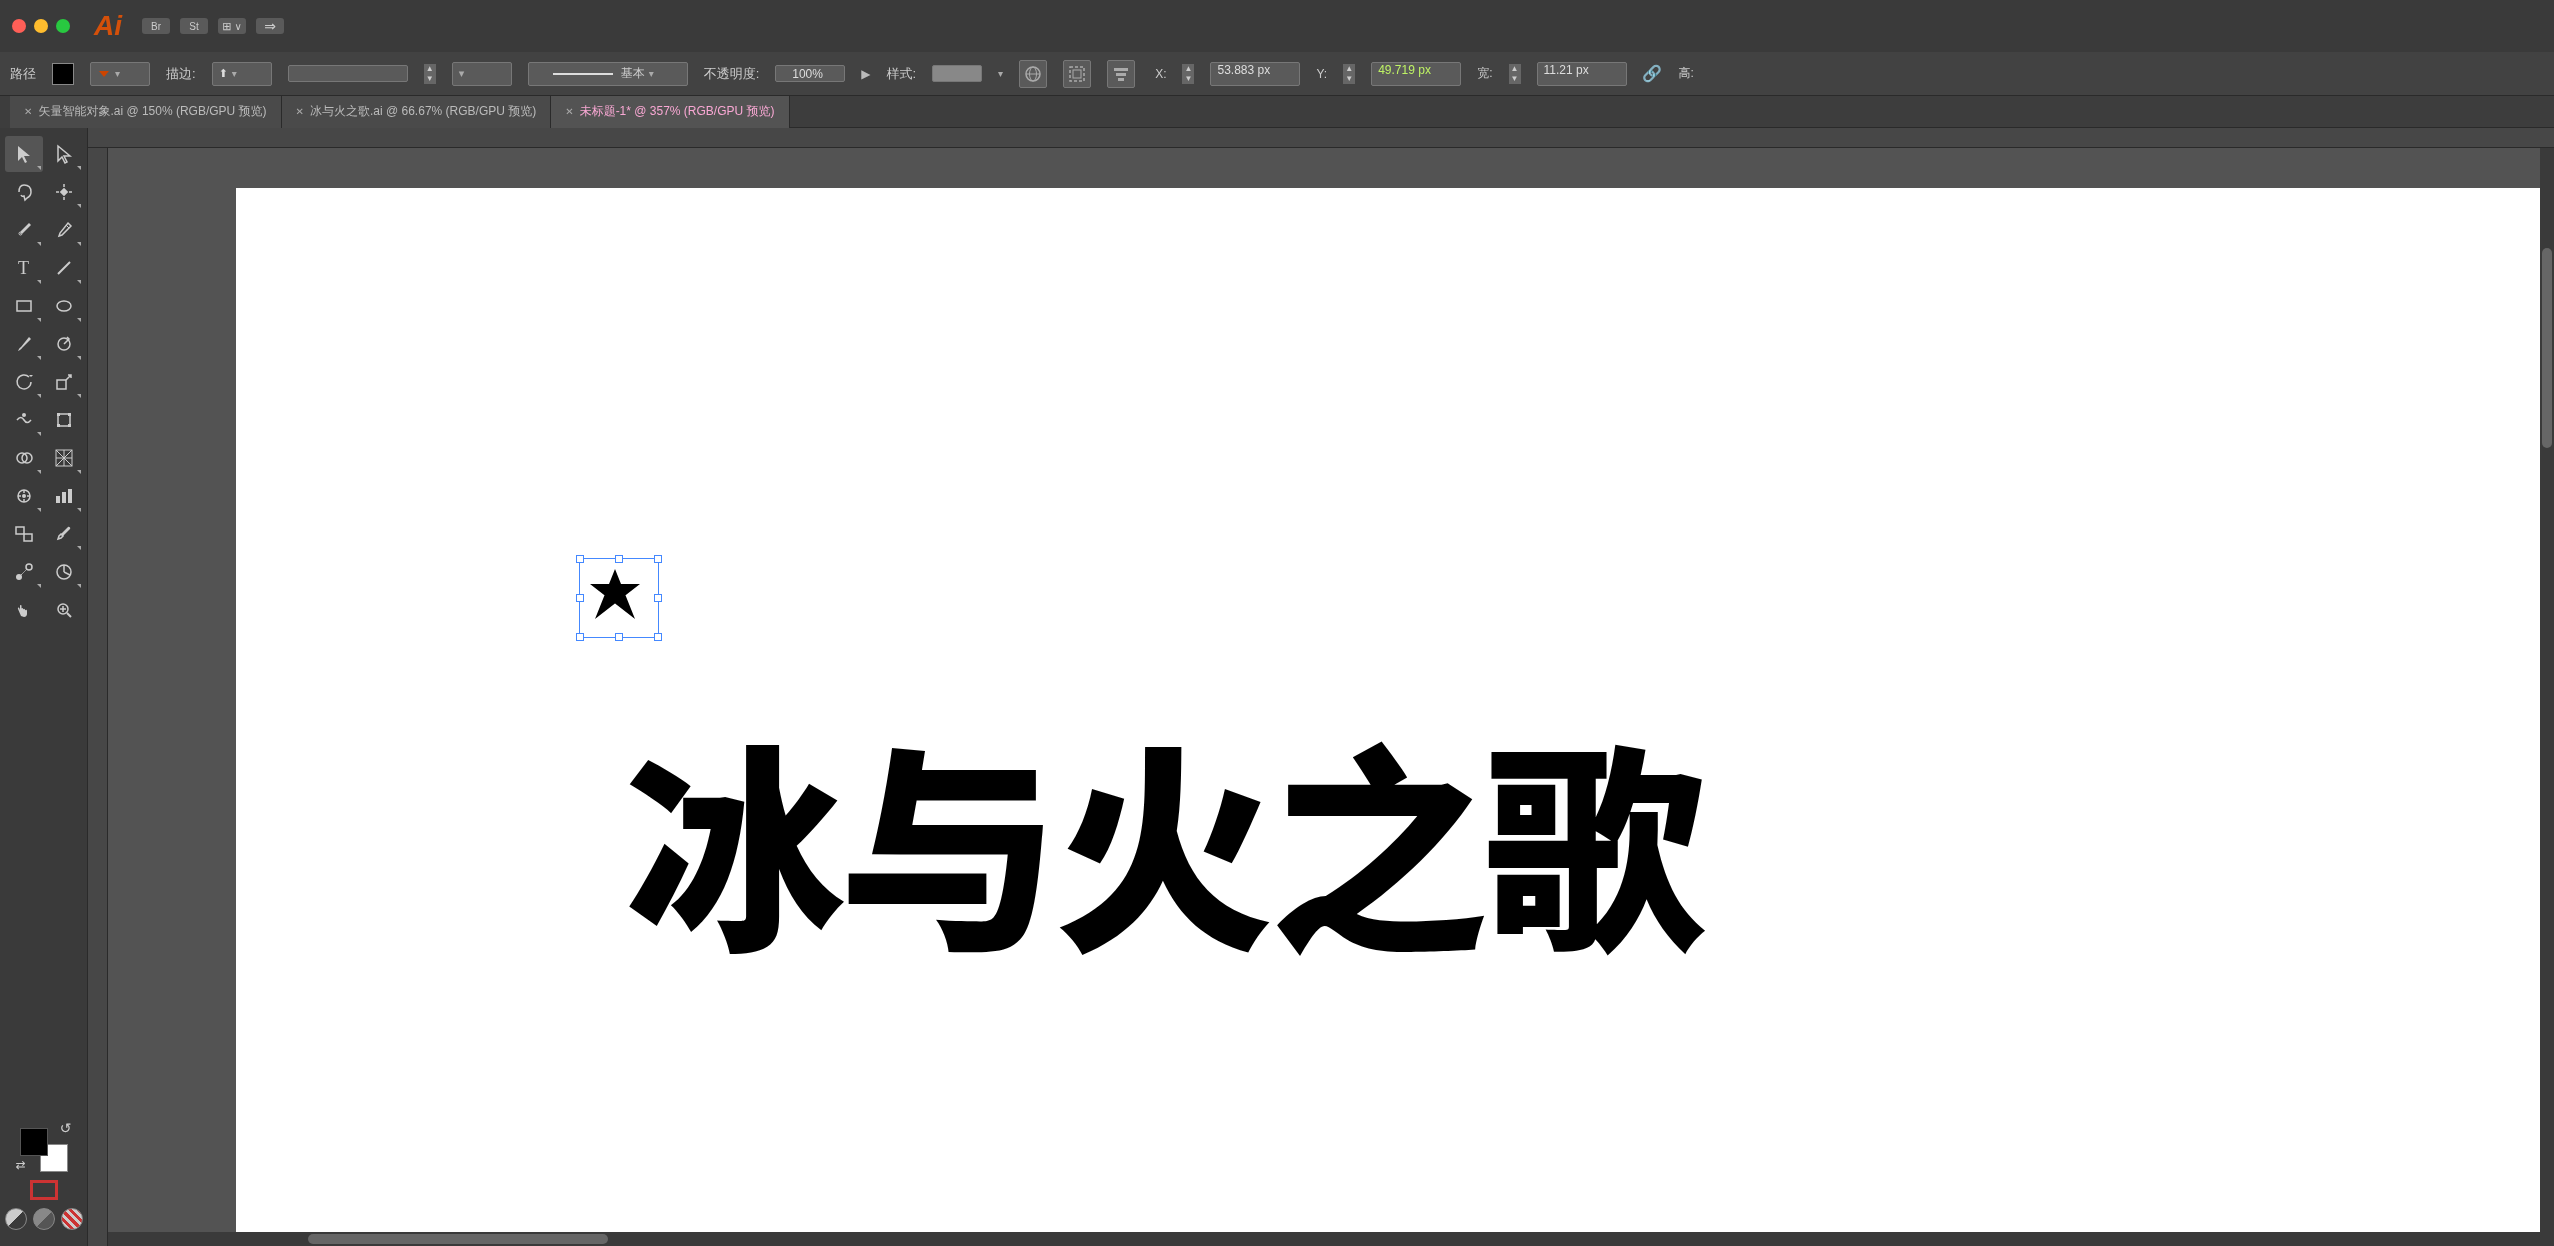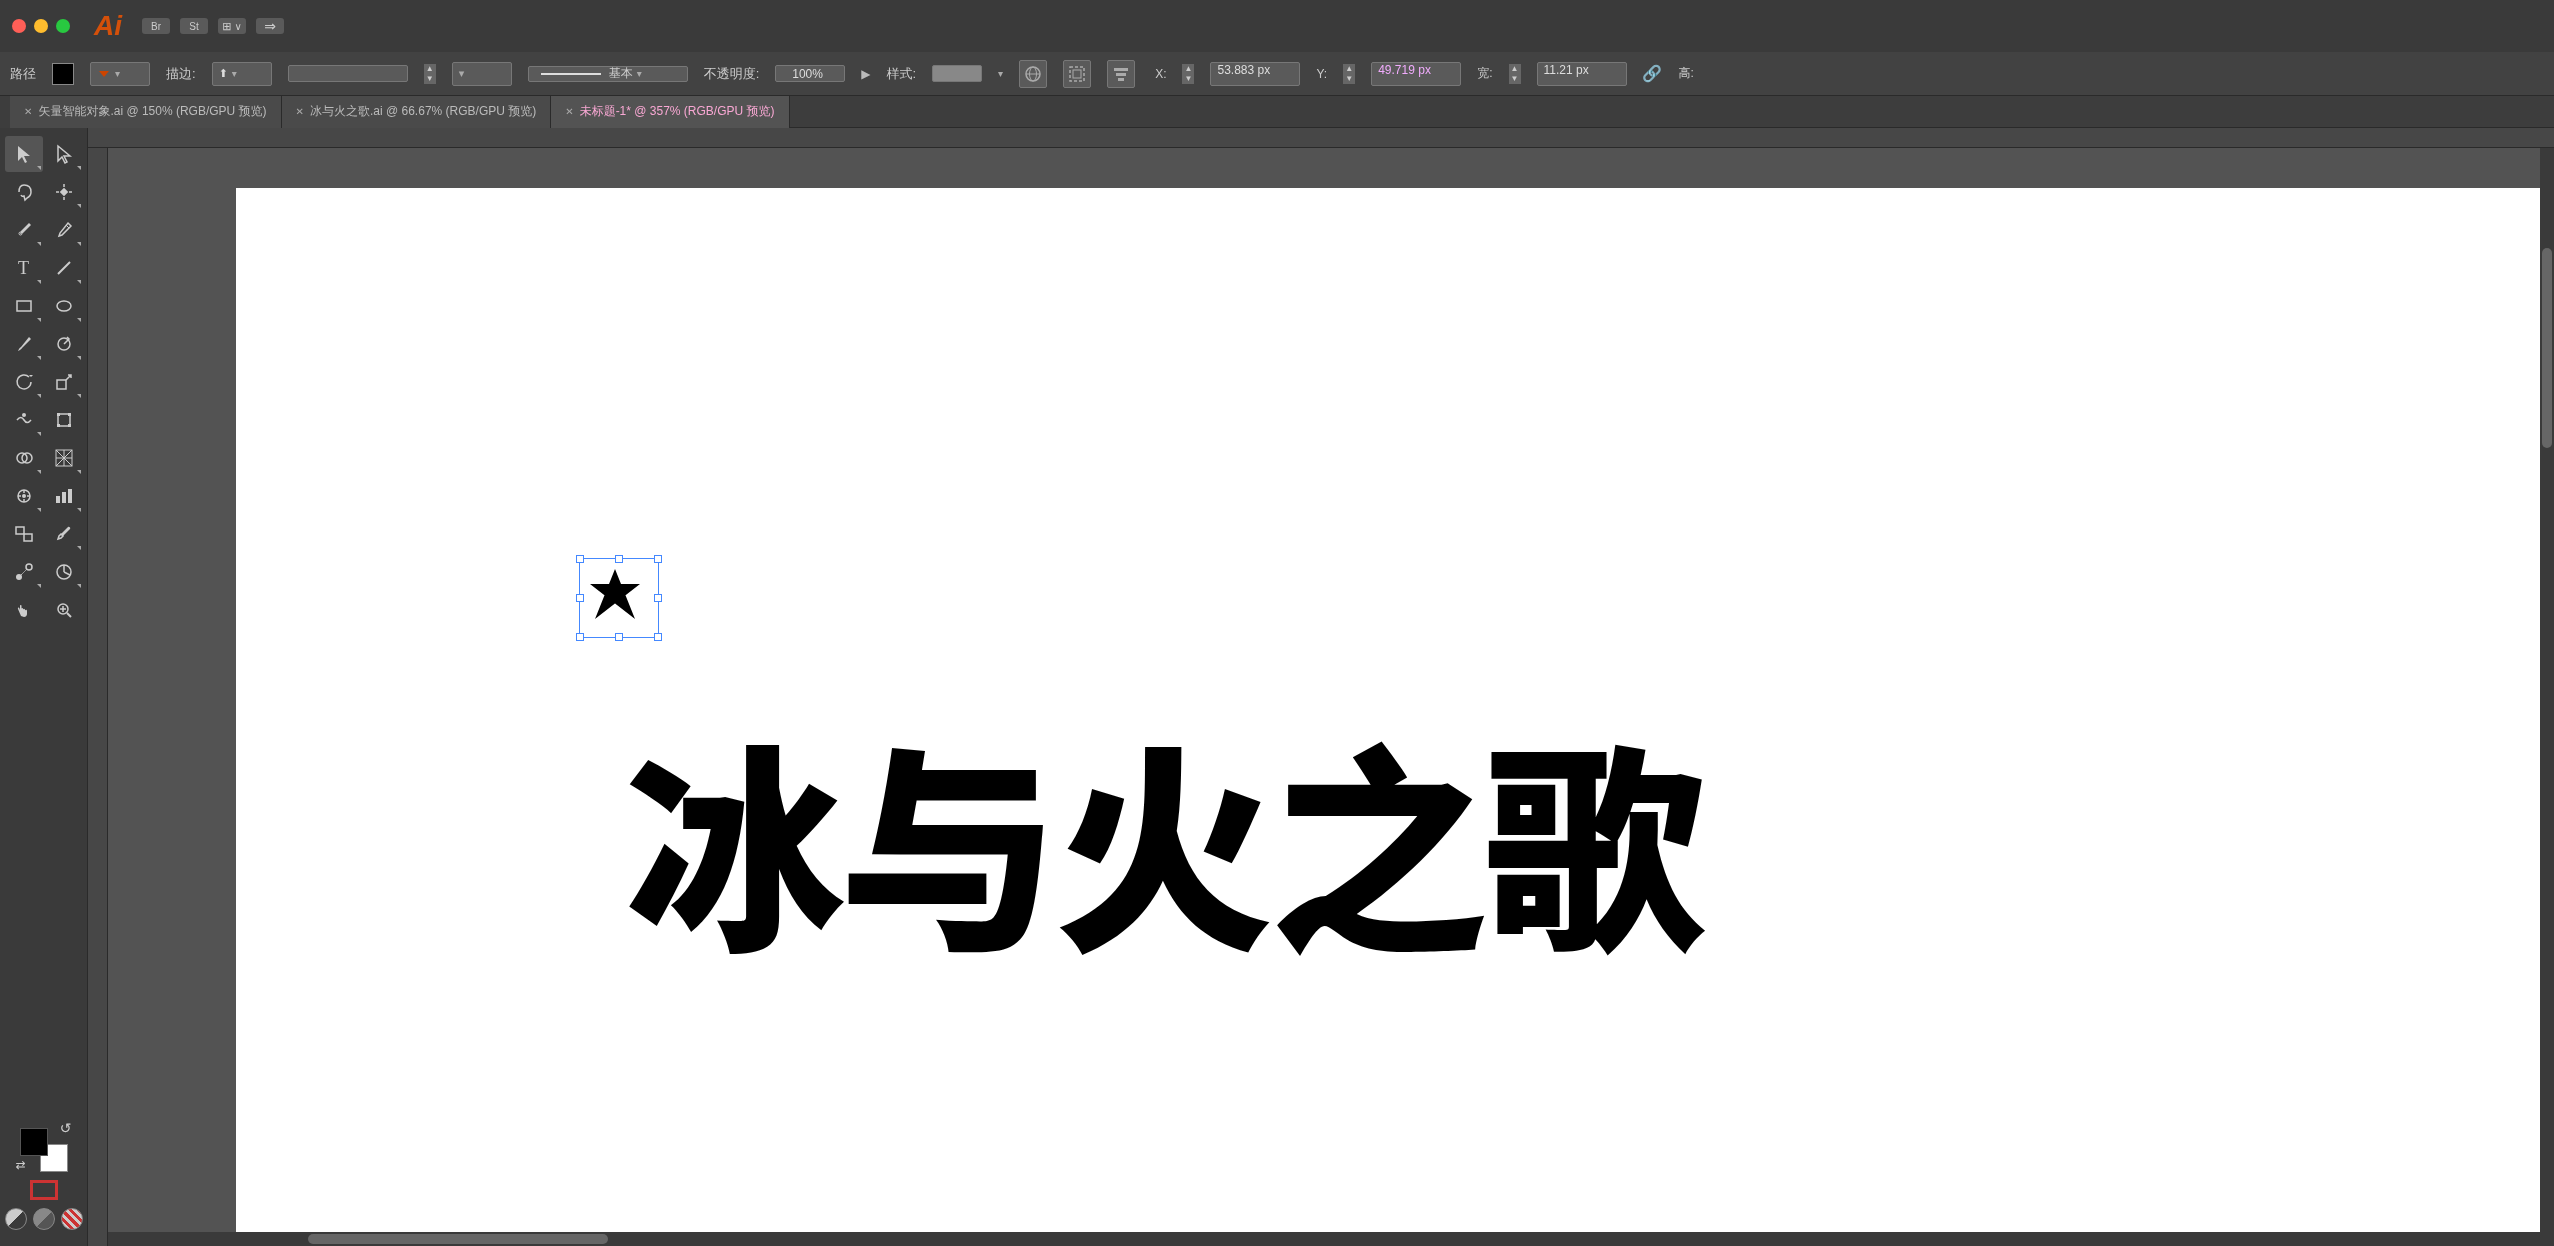--- a/index.html
+++ b/index.html
@@ -100,29 +100,29 @@
       border: 1px solid #777;
       border-radius: 2px;
       color: #ddd;
       font-size: 12px;
       padding: 0 16px;
       min-width: 80px;
       display: flex;
       align-items: center;
     }
     .prop-line {
-      height: 16px;
+      height: 24px;
       background: #5a5a5a;
       border: 1px solid #777;
       border-radius: 2px;
       color: #ddd;
       font-size: 12px;
       display: flex;
       align-items: center;
-      padding: 0 12px;
+      padding: 0 24px;
       min-width: 100px;
     }
     .prop-line-inner {
       width: 60px;
       height: 2px;
       background: #ddd;
     }
     .prop-stepper {
       display: flex;
       flex-direction: column;
@@ -458,21 +458,21 @@
   <div class="coord-field">
     <span style="color:#ddd;font-size:12px;">53.883 px</span>
   </div>
 
   <span style="color:#ccc;font-size:12px;">Y:</span>
   <div class="prop-stepper">
     <button class="stepper-btn">▲</button>
     <button class="stepper-btn">▼</button>
   </div>
   <div class="coord-field">
-    <span style="color:#f0abfc;font-size:12px;">49.719 px</span>
+    <span style="color:#bef264;font-size:12px;">49.719 px</span>
   </div>
 
   <span style="color:#ccc;font-size:12px;">宽:</span>
   <div class="prop-stepper">
     <button class="stepper-btn">▲</button>
     <button class="stepper-btn">▼</button>
   </div>
   <div class="coord-field">
     <span style="color:#ddd;font-size:12px;">11.21 px</span>
   </div>

